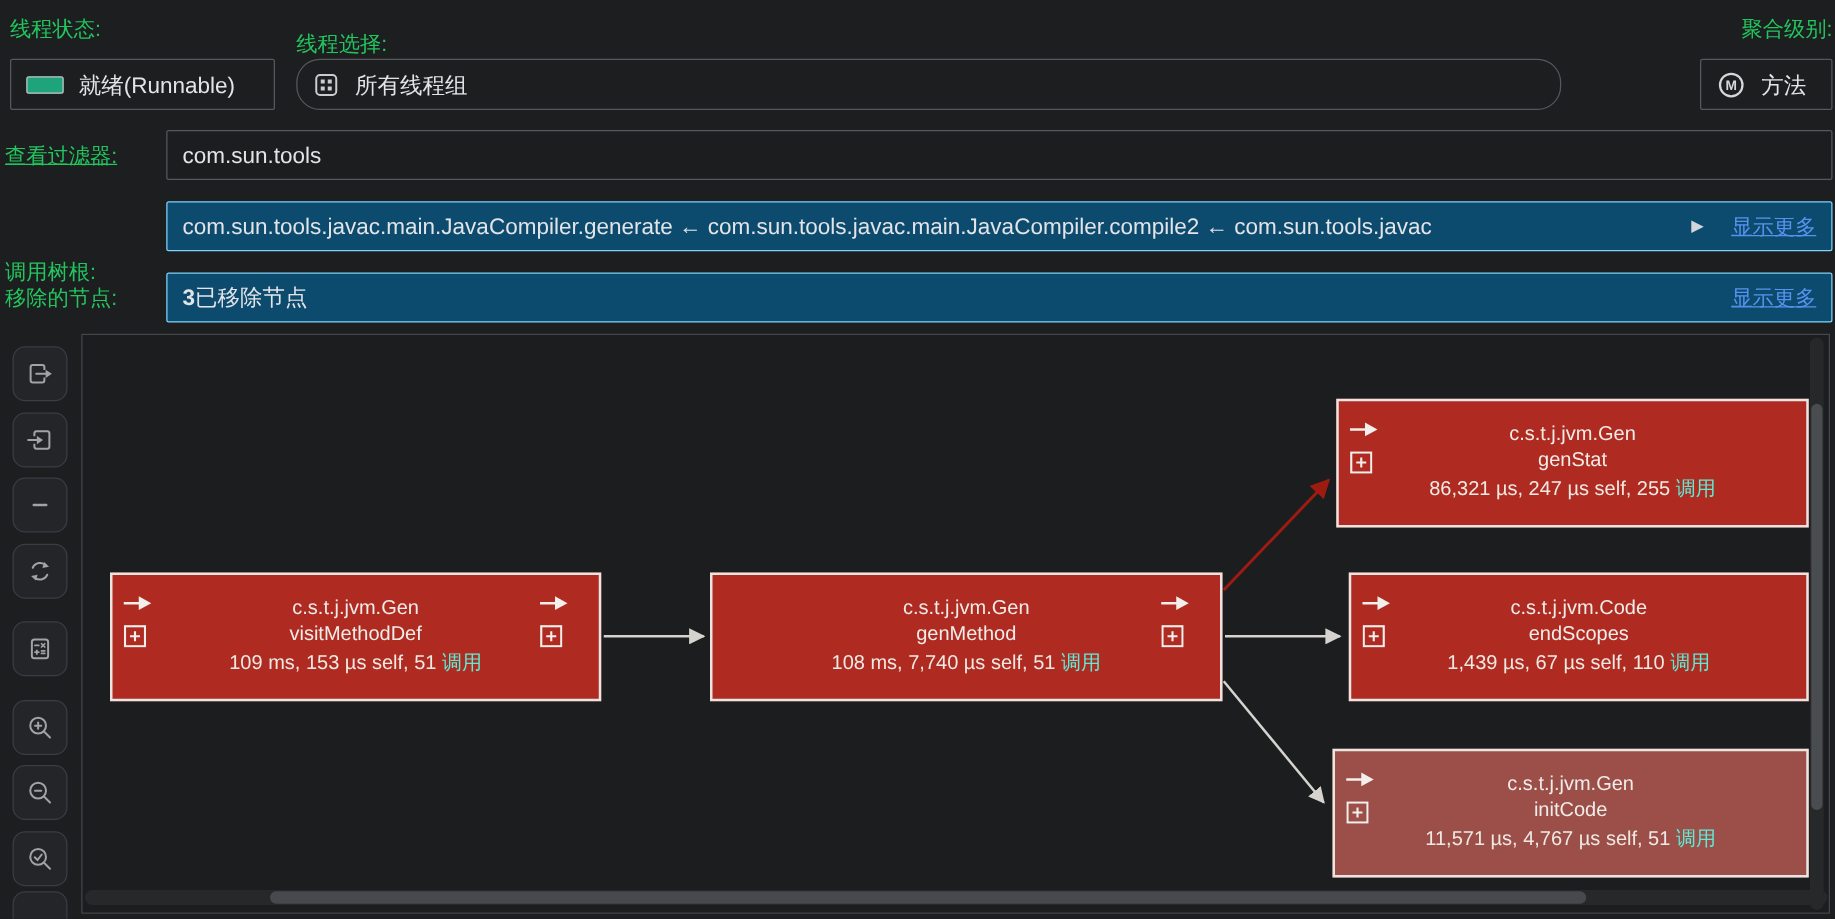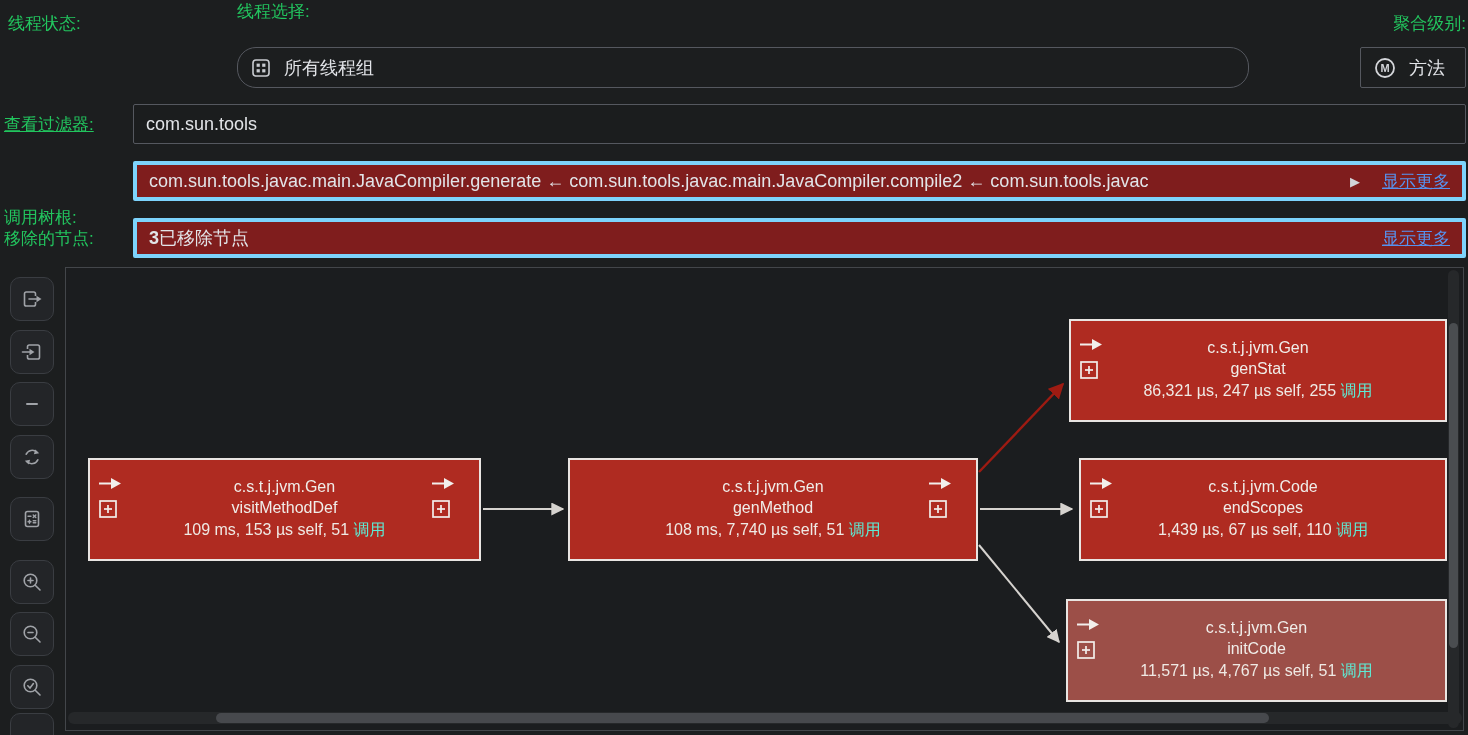--- a/index.html
+++ b/index.html
@@ -12,23 +12,23 @@
   #app { position:relative; width:1468px; height:735px; }
 
   .lbl { position:absolute; font-size:17px; color:#22c55e; white-space:nowrap; }
 
   .combo {
     position:absolute; height:41px; border:1px solid #55585f; border-radius:2px;
     display:flex; align-items:center; gap:12px; padding:0 12px;
     font-size:18px; color:#e2e4e8; background:#1c1e1f; cursor:default; white-space:nowrap;
   }
   .fieldrow {
-    position:absolute; height:40px; border:4px solid #7dd3fc; border-radius:2px;
+    position:absolute; height:40px; border:1px solid #7dd3fc; border-radius:2px;
     display:flex; align-items:center; padding:0 12px; font-size:18px;
-    background:#7f1d1d; color:#e2e4e8; white-space:nowrap;
+    background:#0c4a6e; color:#e2e4e8; white-space:nowrap;
   }
   input.filter {
     position:absolute; height:40px; border:1px solid #55585f; border-radius:2px;
     background:#1b1d1e; color:#e2e4e8; font-size:18px; padding:0 12px;
     font-family:"Liberation Sans","DejaVu Sans",sans-serif; outline:none;
   }
   .trunctext { flex:1 1 auto; overflow:hidden; white-space:nowrap; }
   .caret-r { flex:0 0 auto; color:#d2d5da; font-size:13px; margin:0 4px 0 2px; }
   .morelink { flex:0 0 auto; color:#5693f0; text-decoration:underline; font-size:17px; margin-left:18px; cursor:pointer; }
   .boldnum { font-weight:bold; }
@@ -68,23 +68,27 @@
   .hsb-thumb { position:absolute; left:150px; top:445px; width:1053px; height:10px; background:#47494d; border-radius:5px; z-index:5; cursor:pointer; }
   .vsb-track { position:absolute; left:1382px; top:2px; width:11px; height:458px; background:#26282a; border-radius:6px; z-index:4; }
   .vsb-thumb { position:absolute; left:1383px; top:55px; width:9px; height:325px; background:#4a4d50; border-radius:5px; z-index:5; cursor:pointer; }
 </style>
 </head>
 <body>
 
 <div id="app">
 
   <div class="lbl" style="left:8px; top:12px;">线程状态:</div>
-  <div class="lbl" style="left:237px; top:0;">线程选择:</div>
+  <div class="lbl" style="left:237px; top:24px;">线程选择:</div>
   <div class="lbl" style="left:1360px; top:12px; width:106px; text-align:right;">聚合级别:</div>
 
+  <div class="combo" style="left:8px; top:47px; width:212px;">
+    <span class="swatch"></span>
+    <span>就绪(Runnable)</span>
+  </div>
 
   <div class="combo" style="left:237px; top:47px; width:1012px;border-radius:19px;">
     <span style="display:flex;">
       <svg width="22" height="22" viewBox="0 0 22 22">
         <rect x="3" y="3" width="16" height="16" rx="3" fill="none" stroke="#c9ccd1" stroke-width="1.6"></rect>
         <rect x="6.6" y="6.6" width="3.2" height="3.2" fill="#c9ccd1"></rect>
         <rect x="12.2" y="6.6" width="3.2" height="3.2" fill="#c9ccd1"></rect>
         <rect x="6.6" y="12.2" width="3.2" height="3.2" fill="#c9ccd1"></rect>
         <rect x="12.2" y="12.2" width="3.2" height="3.2" fill="#c9ccd1"></rect>
       </svg>

